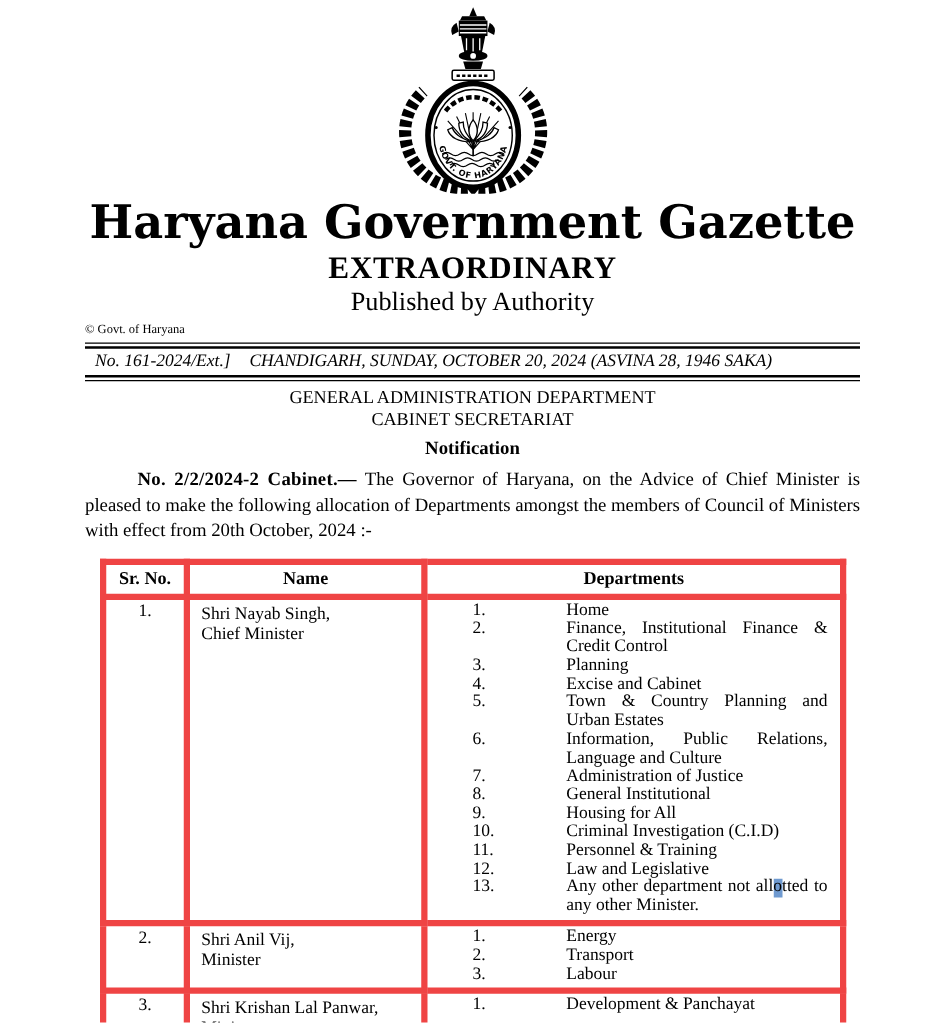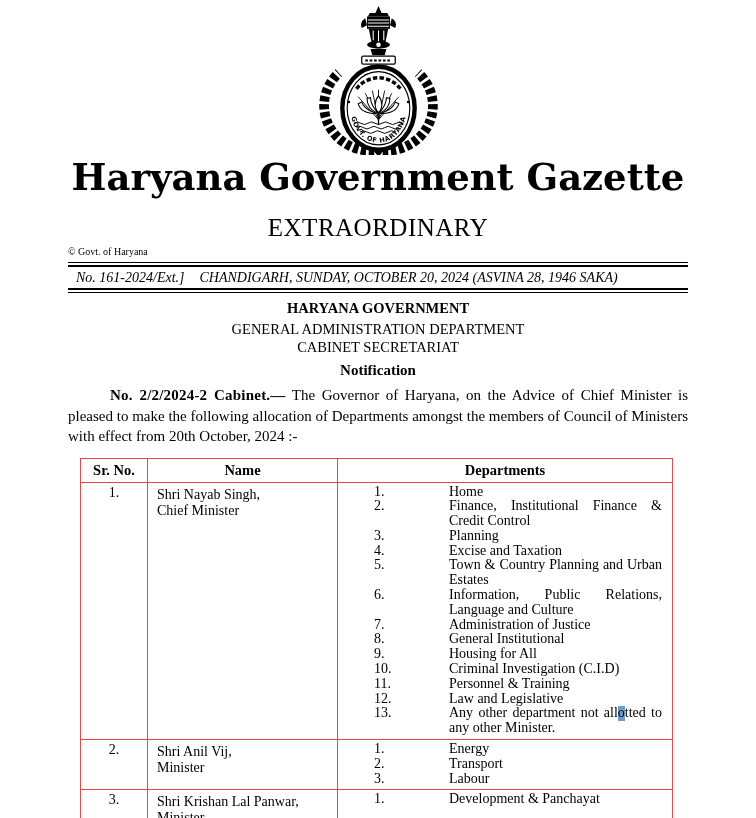--- a/index.html
+++ b/index.html
@@ -14,22 +14,22 @@
   .emblem-wrap{text-align:center;height:150px;}
   .gz-title{
     text-align:center;
     font-family:"DejaVu Serif",serif;
     font-weight:bold;
     font-size:37px;line-height:40px;
     letter-spacing:0px;
     margin-top:2px;
   }
   .extraordinary{
-    text-align:center;font-weight:normal;font-size:25px;line-height:27px;
-    letter-spacing:0.5px;margin-top:17px;
+    text-align:center;font-weight:bold;font-size:25px;line-height:27px;
+    letter-spacing:0.5px;margin-top:4px;
   }
   .published{text-align:center;font-size:21px;line-height:23px;margin-top:2px;}
   .copyright{font-size:10px;line-height:16px;margin-top:3px;}
   .rule-a{height:2px;border-top:1px solid #000;border-bottom:2px solid #000;margin-top:2px;}
   .rule-b{height:2px;border-top:2px solid #000;border-bottom:1px solid #000;margin-top:1px;}
   .dateline{display:flex;font-size:14px;line-height:17px;padding:2px 6px 1px 8px;font-style:italic;}
   .issue-no{margin-right:15px;white-space:nowrap;}
   .place-date{white-space:nowrap;}
 
   
@@ -44,21 +44,21 @@
     text-indent:42px;margin:7px 0 0 0;
   }
   .para b{letter-spacing:0.2px;}
 
   
   table.alloc{
     border-collapse:collapse;table-layout:fixed;
     width:592px;margin:11px 0 0 12px;
     font-size:14px;
   }
-  .alloc th,.alloc td{border:1px solid #ef4444;vertical-align:top;padding:0;}
+  .alloc th,.alloc td{border:5px solid #ef4444;vertical-align:top;padding:0;}
   .alloc th{font-weight:bold;text-align:center;font-size:14.5px;padding:3px 2px;}
   .alloc td.sr{text-align:center;padding-top:2px;line-height:15px;}
   .alloc td.name{padding:4px 4px 2px 9px;line-height:16px;}
   .alloc td.depts{padding:2px 0 3px 0;}
   .dept-item{display:flex;line-height:14.8px;}
   .dept-num{flex:0 0 27px;margin-left:36px;}
   .dept-text{flex:1;text-align:justify;padding-right:10px;margin-left:48px;}
   .char-highlight{display:inline-block;}
 </style>
 </head>
@@ -132,30 +132,30 @@
       <circle cx="41.5" cy="110" r="1.4" fill="#000"></circle>
       <circle cx="108.5" cy="110" r="1.4" fill="#000"></circle>
       <text font-family="DejaVu Sans, sans-serif" font-size="7.5" font-weight="bold" letter-spacing="0.6" fill="#000">
         <textPath href="#ringb" startOffset="50%" text-anchor="middle">GOVT. OF HARYANA</textPath>
       </text>
     </svg>
   </div>
 
   <div class="gz-title">Haryana Government Gazette</div>
   <div class="extraordinary">EXTRAORDINARY</div>
+  <div class="published">Published by Authority</div>
   <div class="copyright">© Govt. of Haryana</div>
 
   <div class="rule-a"></div>
   <div class="dateline">
     <span class="issue-no">No. 161-2024/Ext.]</span>
     <span class="place-date">CHANDIGARH, SUNDAY, OCTOBER 20, 2024 (ASVINA 28, 1946 SAKA)</span>
   </div>
   <div class="rule-b"></div>
 
-  <div class="h-gov">HARYANA GOVERNMENT</div>
   <div class="h-dept">GENERAL ADMINISTRATION DEPARTMENT</div>
   <div class="h-sec">CABINET SECRETARIAT</div>
   <div class="h-notif">Notification</div>
 
   <p class="para"><b>No. 2/2/2024-2 Cabinet.—</b><span> The Governor of Haryana, on the Advice of Chief Minister is pleased to make the following allocation of Departments amongst the members of Council of Ministers with effect from 20th October, 2024 :-</span></p>
 
   <table class="alloc">
     <colgroup>
         <col style="width:67px">
         <col style="width:190px">
@@ -180,21 +180,21 @@
             <div class="dept-item">
               <span class="dept-num">2.</span>
               <span class="dept-text">Finance, Institutional Finance &amp; Credit Control</span>
             </div>
             <div class="dept-item">
               <span class="dept-num">3.</span>
               <span class="dept-text">Planning</span>
             </div>
             <div class="dept-item">
               <span class="dept-num">4.</span>
-              <span class="dept-text">Excise and Taxation</span>
+              <span class="dept-text">Excise and Cabinet</span>
             </div>
             <div class="dept-item">
               <span class="dept-num">5.</span>
               <span class="dept-text">Town &amp; Country Planning and Urban Estates</span>
             </div>
             <div class="dept-item">
               <span class="dept-num">6.</span>
               <span class="dept-text">Information, Public Relations, Language and Culture</span>
             </div>
             <div class="dept-item">

